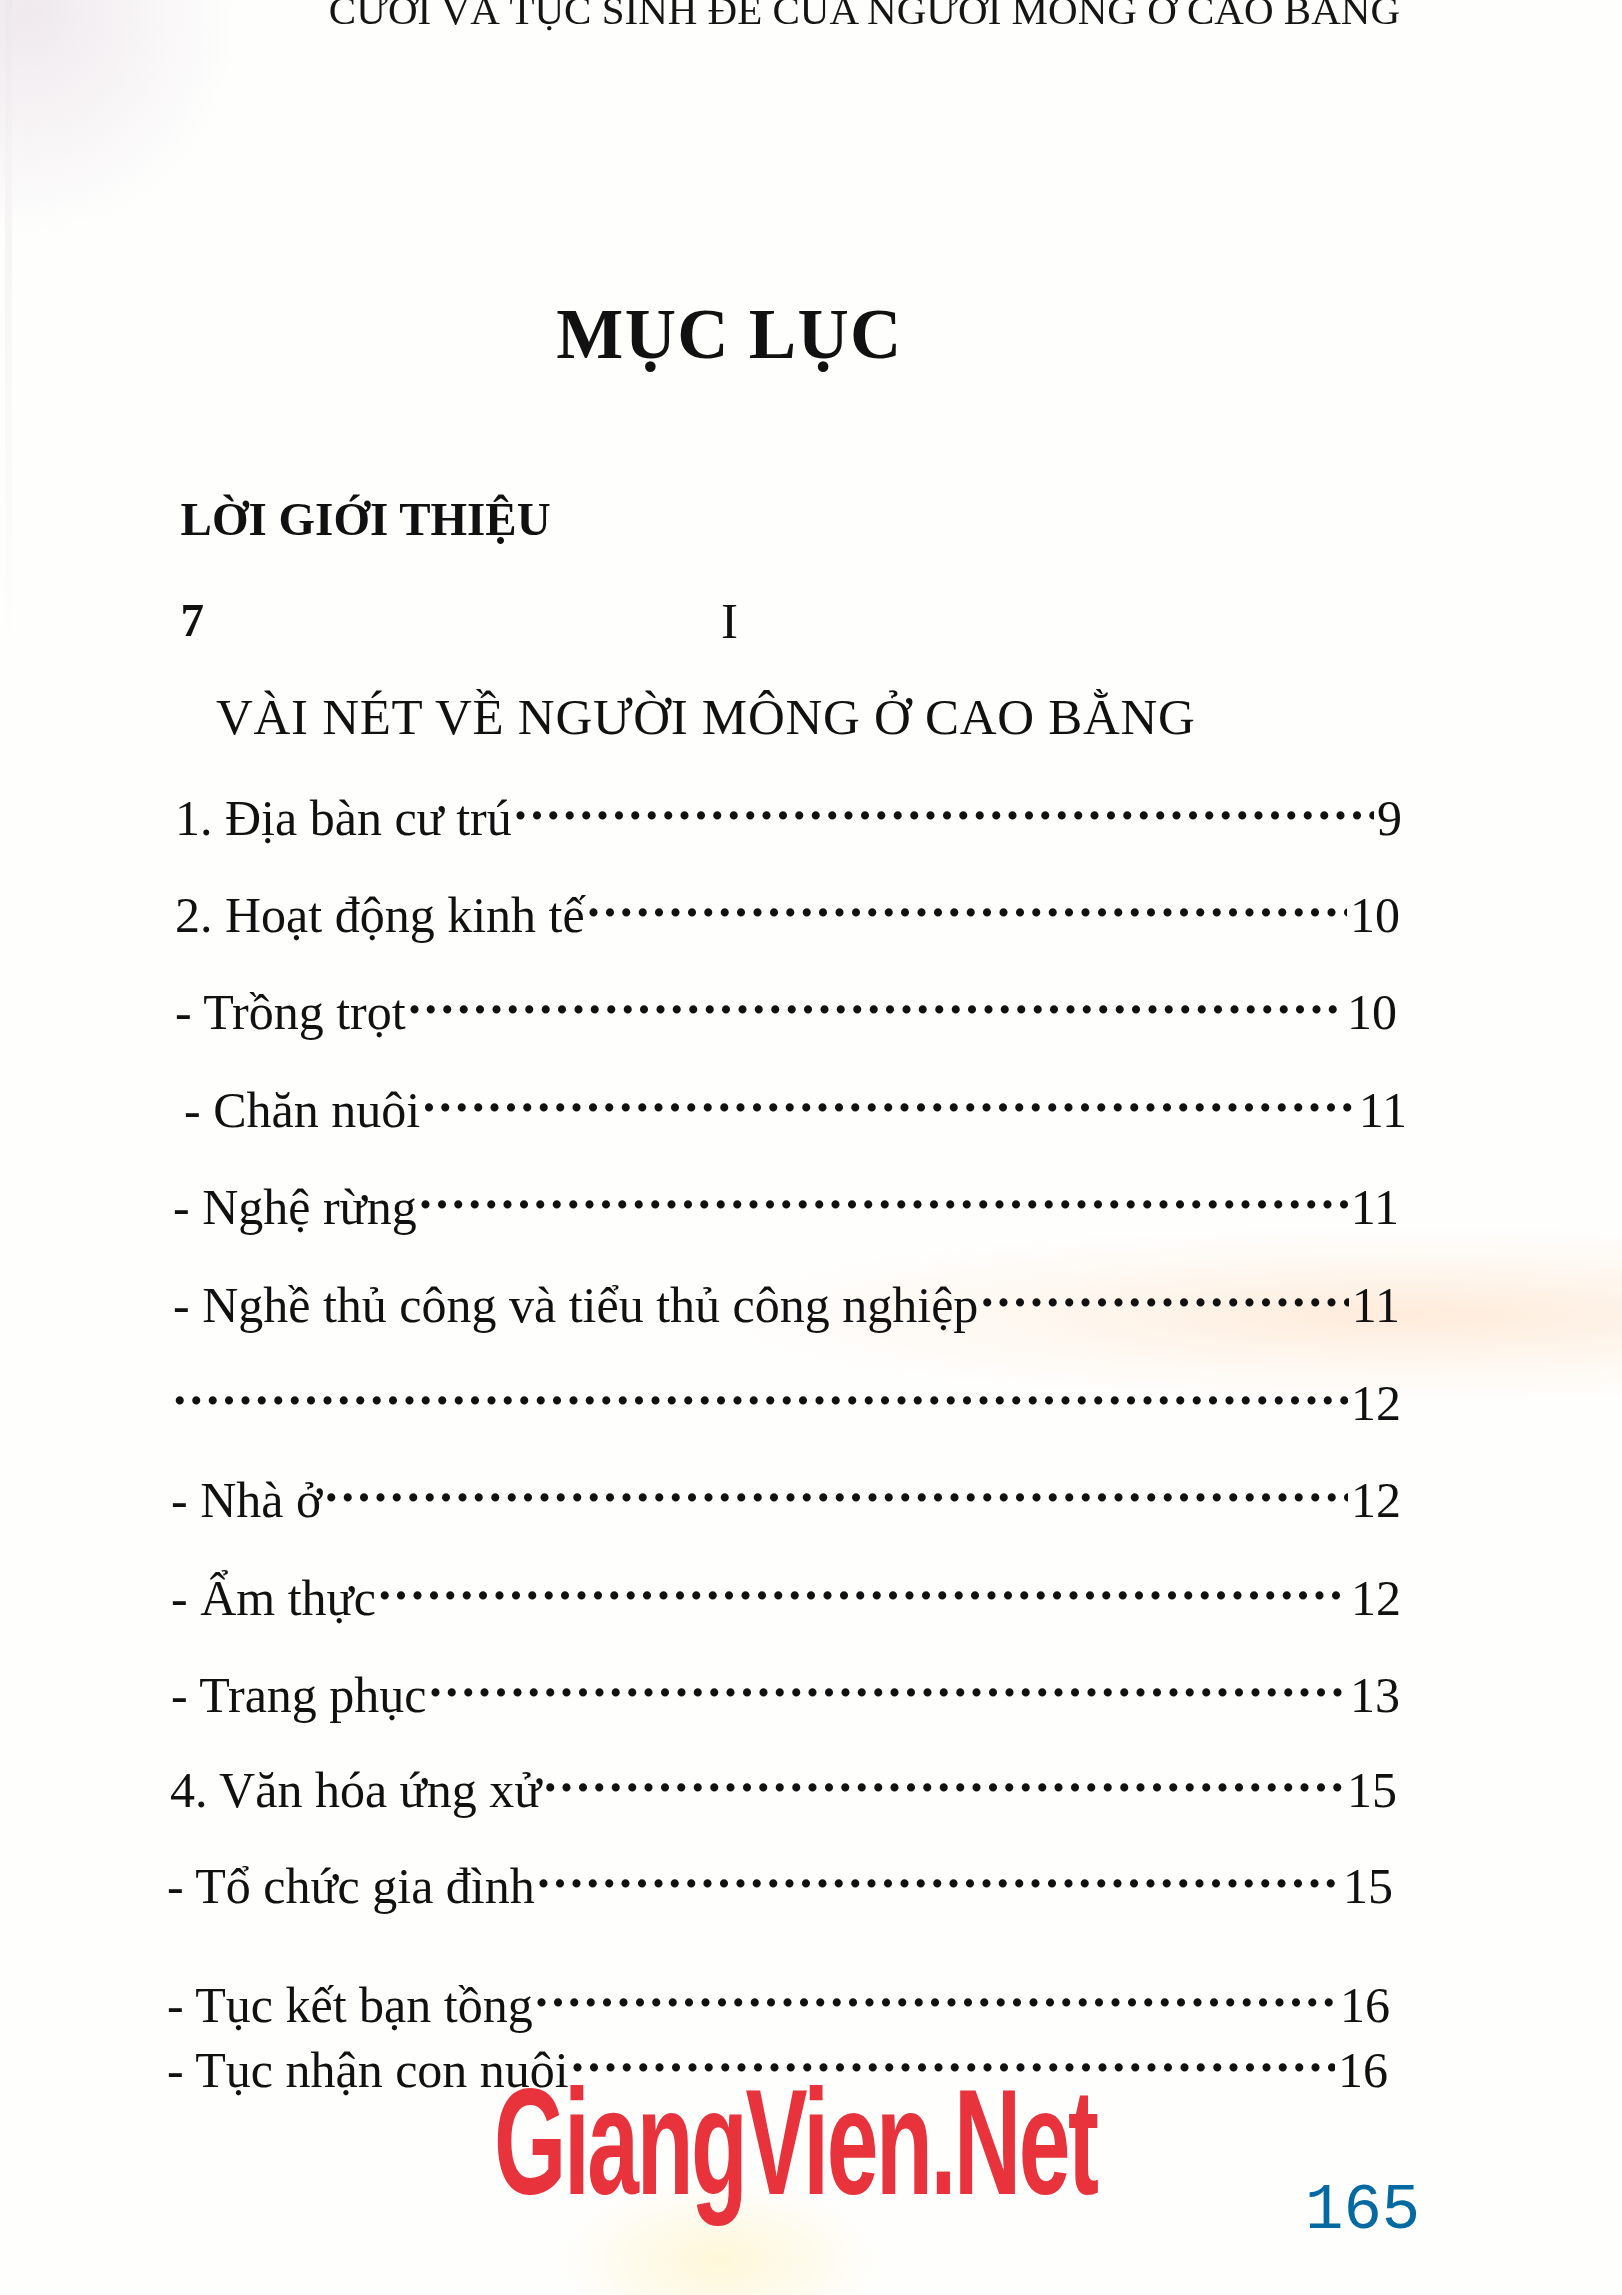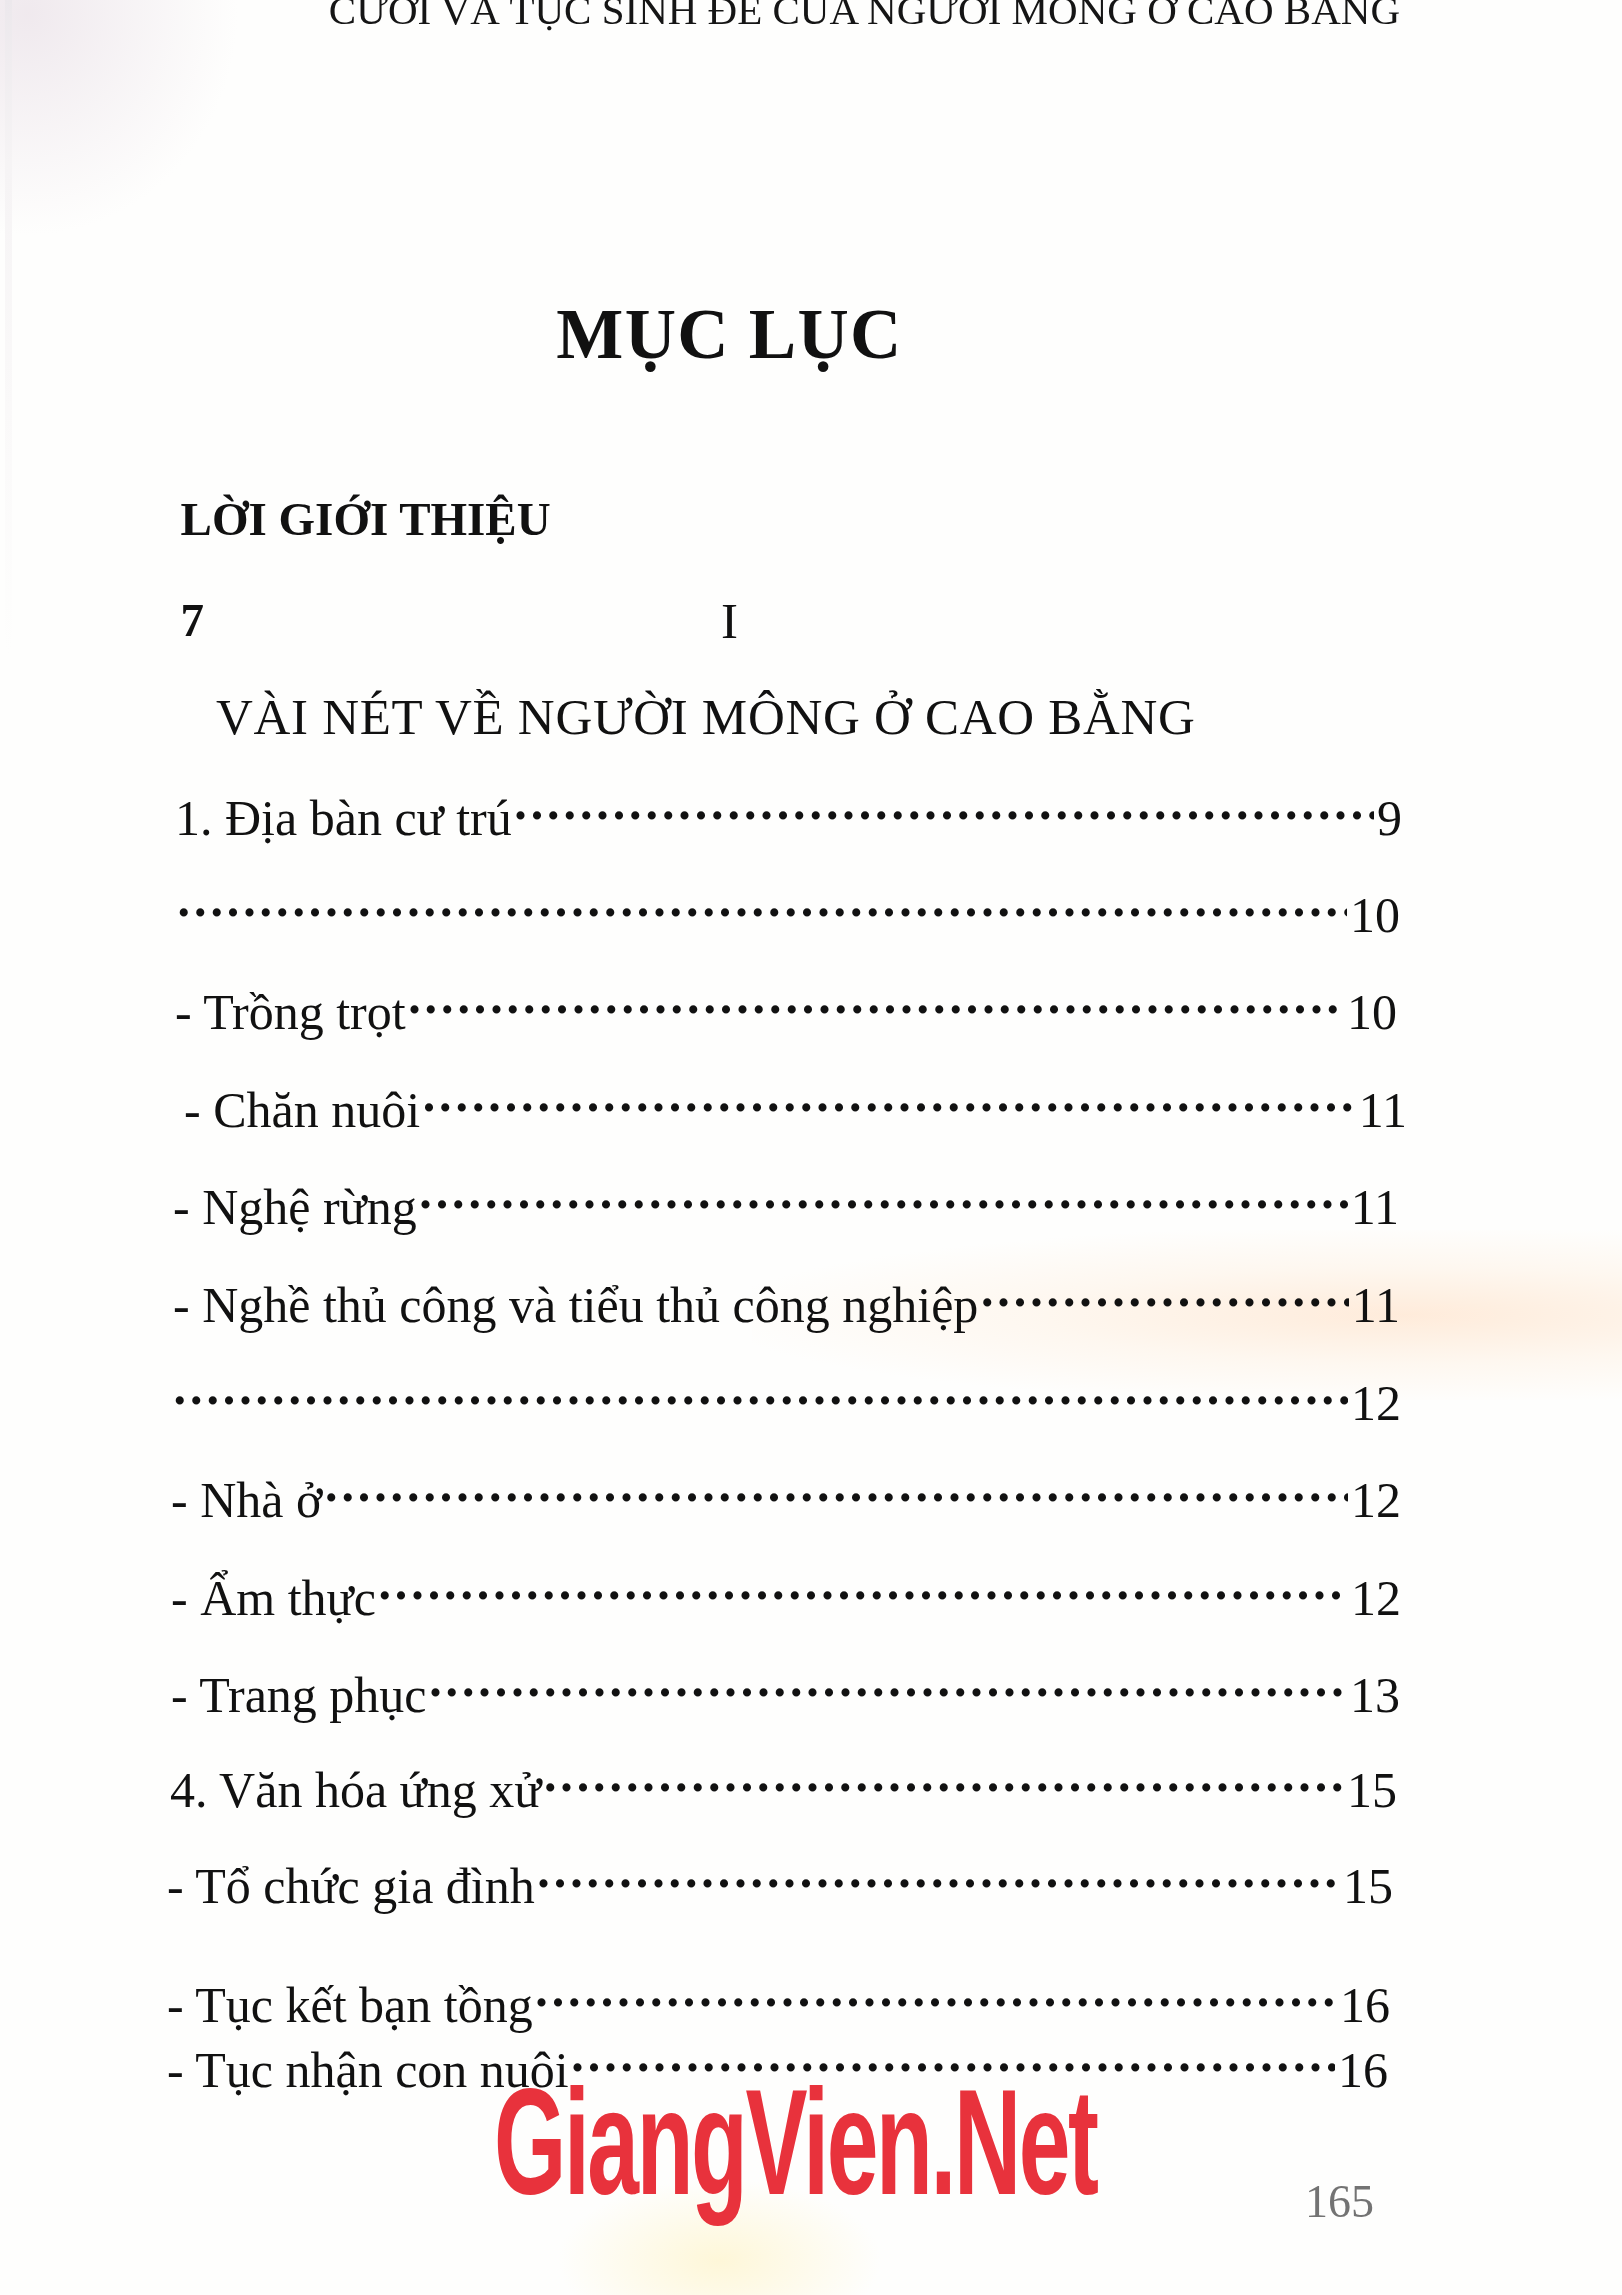--- a/index.html
+++ b/index.html
@@ -141,22 +141,23 @@
     color: #e8323c;
     transform: scaleX(0.62);
     transform-origin: left top;
     white-space: nowrap;
   }
 
   .page-number {
     position: absolute;
     left: 1305px;
     top: 2175px;
-    font-size: 46px;
-    color: #737373;
+    font-size: 64px;
+    color: #0369a1;
+    font-family: Liberation Mono, monospace;
   }
 </style>
 </head>
 <body>
 
 <div class="scan-corner"></div>
 <div class="scan-edge"></div>
 <div class="blush"></div>
 <div class="blush-bottom"></div>
 
@@ -175,20 +176,21 @@
   <div class="section-numeral">I</div>
   <div class="section-title">VÀI NÉT VỀ NGƯỜI MÔNG Ở CAO BẰNG</div>
 
   <div class="toc-row" style="top:785px; left:175px; width:1227px;">
     <span class="label">1. Địa bàn cư trú</span>
     <span class="leader"></span>
     <span class="page">9</span>
   </div>
 
   <div class="toc-row" style="top:882px; left:175px; width:1225px;">
+    <span class="label">2. Hoạt động kinh tế</span>
     <span class="leader"></span>
     <span class="page">10</span>
   </div>
 
   <div class="toc-row" style="top:979px; left:175px; width:1222px;">
     <span class="label">- Trồng trọt</span>
     <span class="leader"></span>
     <span class="page">10</span>
   </div>
 

